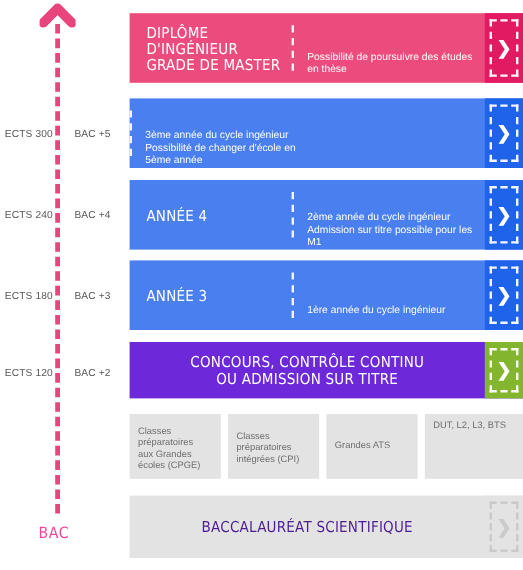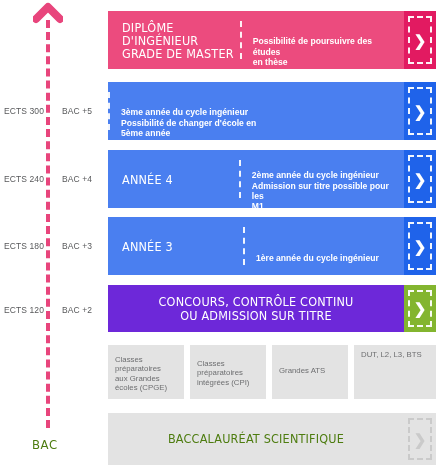--- a/index.html
+++ b/index.html
@@ -48,21 +48,21 @@
     letter-spacing: 0.1px;
     white-space: nowrap;
   }
   .axis-tick.ects { left: 4px; }
   .axis-tick.bac  { left: 62px; }
   #bac-bottom {
     position: absolute;
     left: 32px;
     top: 437px;
     font-size: 13px;
-    color: #4d7c0f;
+    color: #ec4899;
     letter-spacing: 0.6px;
     font-family: "DejaVu Sans Condensed", "Liberation Sans", sans-serif;
   }
 
   
   #stack {
     position: absolute;
     left: 108px;
     top: 0;
     width: 288px;
@@ -100,21 +100,21 @@
   }
 
   .band-desc {
     flex: 1 1 auto;
     box-sizing: border-box;
     display: flex;
     align-items: center;
     color: #ffffff;
     font-size: 8.6px;
     line-height: 10.4px;
-    font-weight: bold;
+    font-weight: normal;
     padding-left: 11px;
     padding-right: 6px;
     white-space: pre-line;
     margin-top: 24px;
   }
 
   
   .band-center {
     flex: 1 1 auto;
     display: flex;
@@ -159,21 +159,21 @@
 
   
   .pink  { background: #ec4b7e; }
   .pink  .chev { background: #e21a61; }
   .blue  { background: #4a7ff0; }
   .blue  .chev { background: #1f63ea; }
   .green { background: #6d28d9; }
   .green .chev { background: #83b52f; }
 
   .grey-bar { background: #e3e3e3; }
-  .grey-bar .band-center { color: #4d7c0f; }
+  .grey-bar .band-center { color: #4c1d95; }
   .grey-bar .chev { background: #e3e3e3; }
   .grey-bar .chev .chev-box { border-color: #cacaca; }
   .grey-bar .chev .chev-glyph { color: #cacaca; }
 
   
   .prep-box {
     position: absolute;
     background: #e3e3e3;
     box-sizing: border-box;
     color: #6d6e70;

